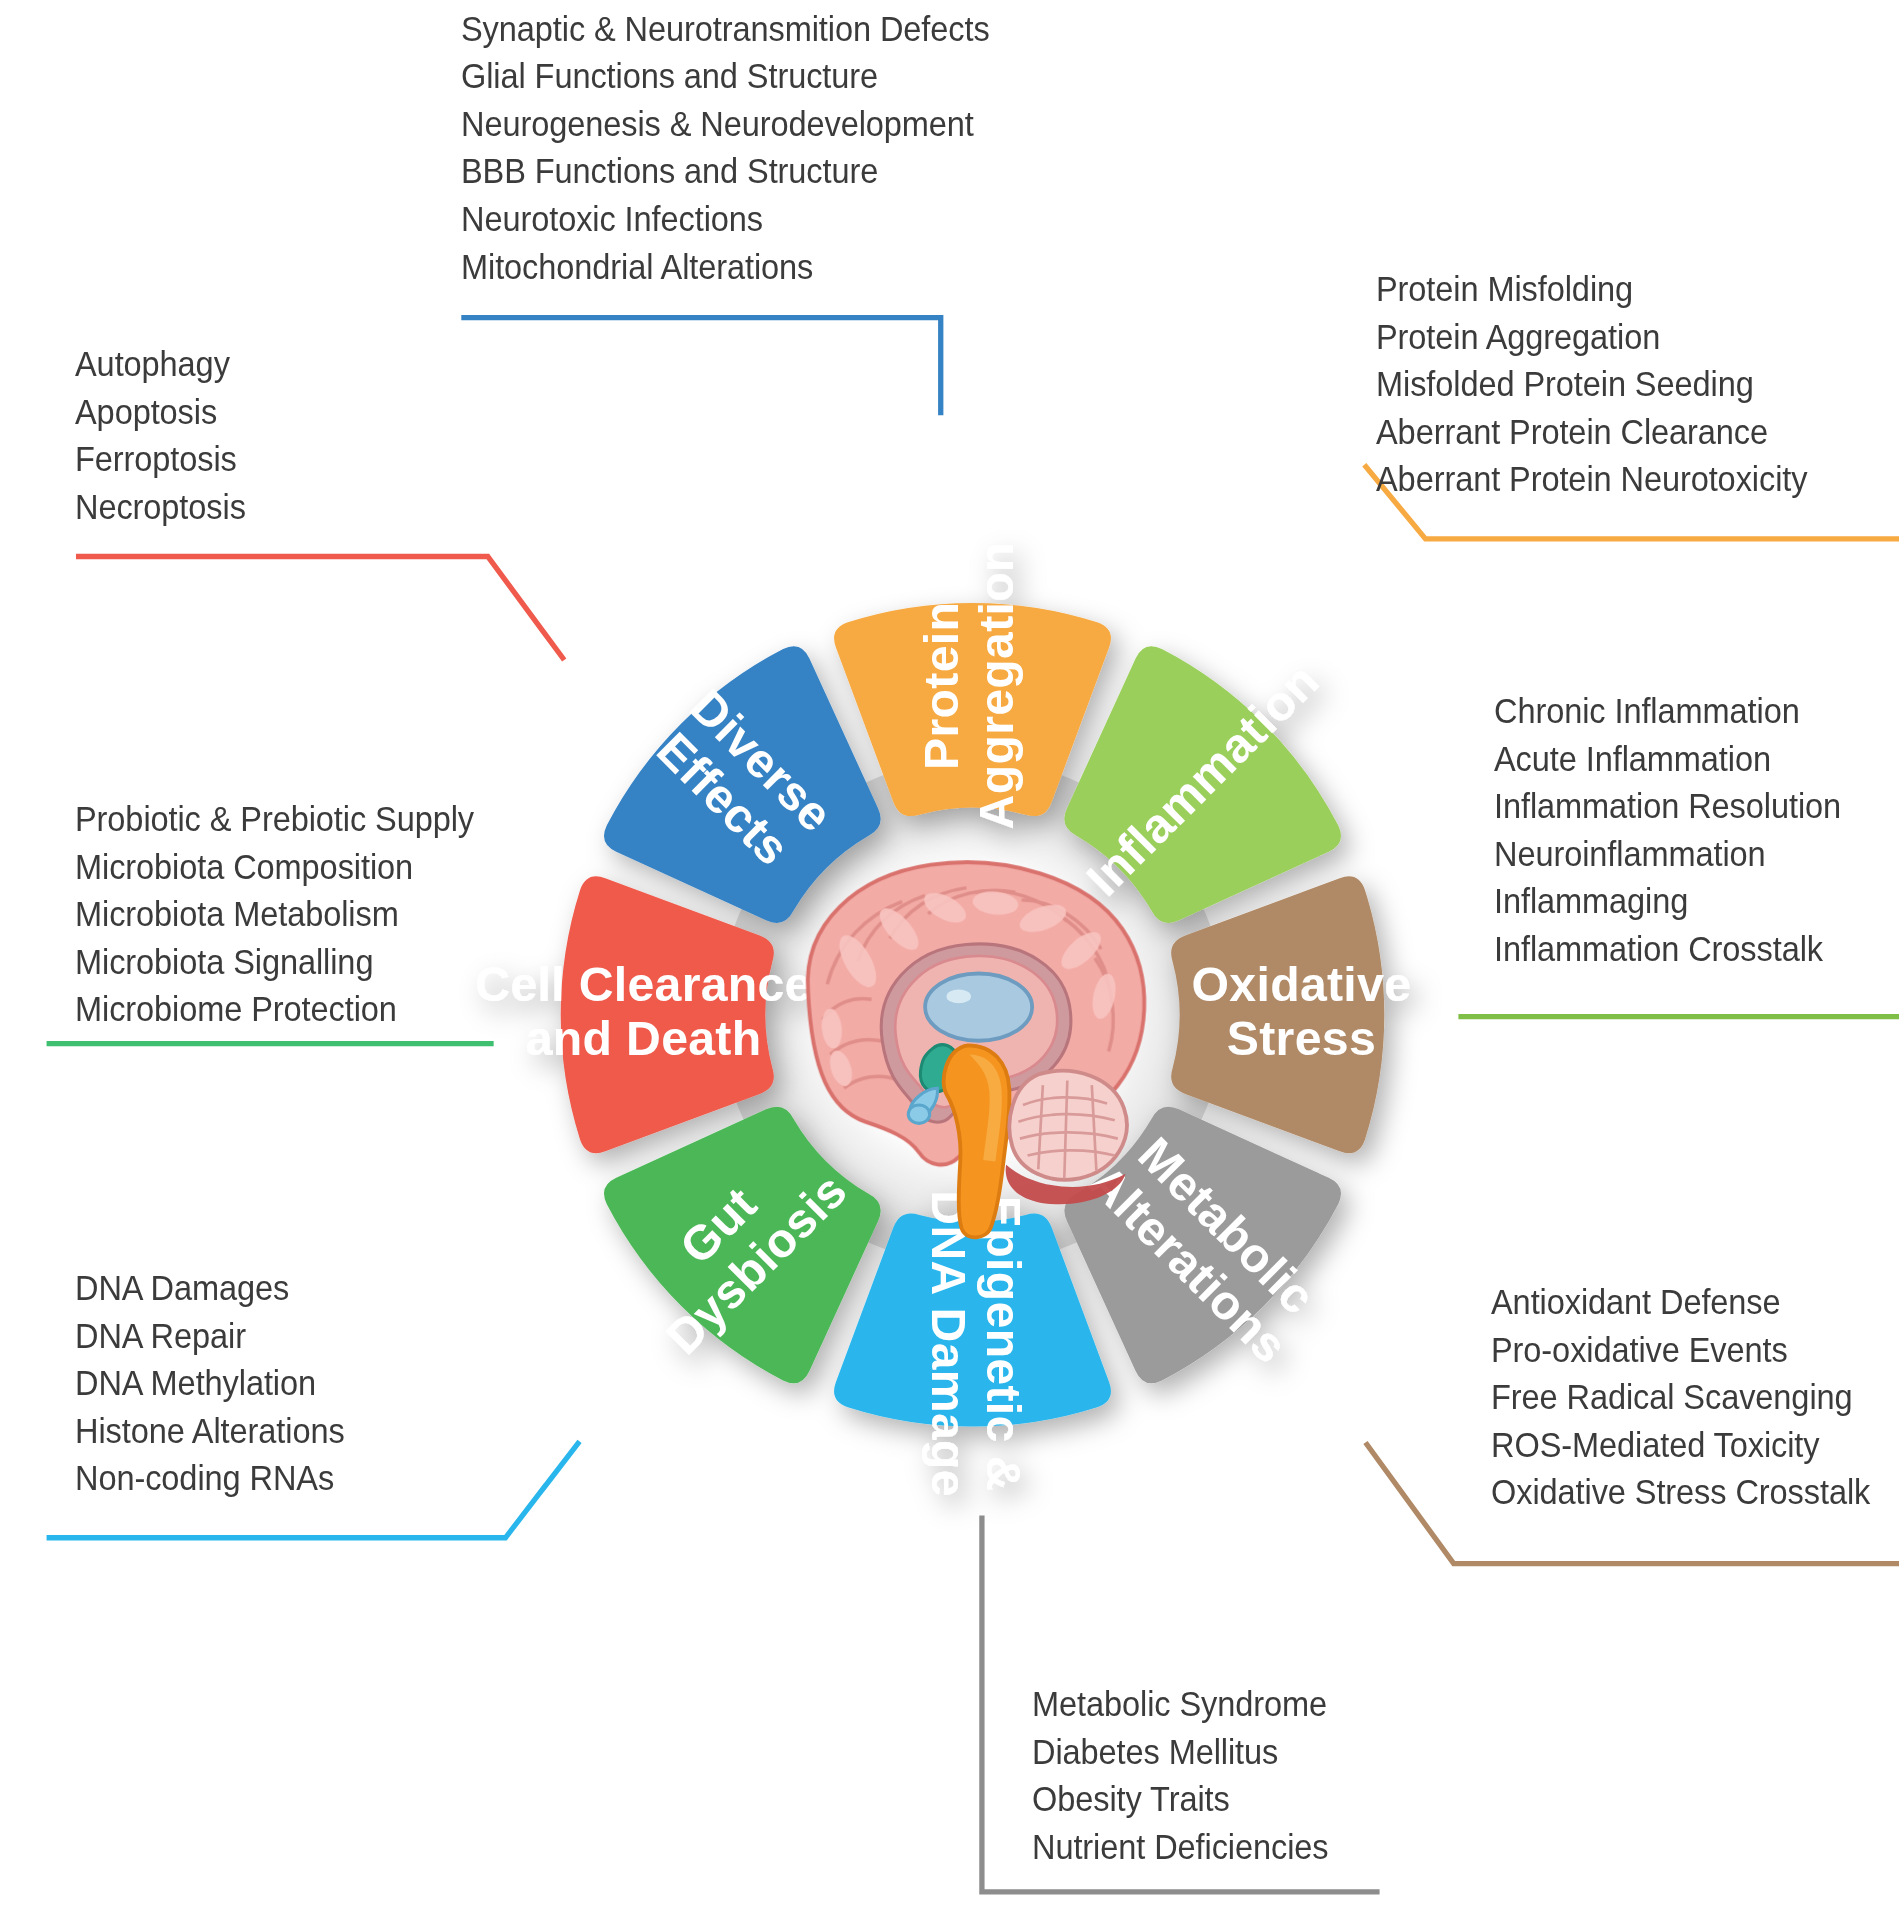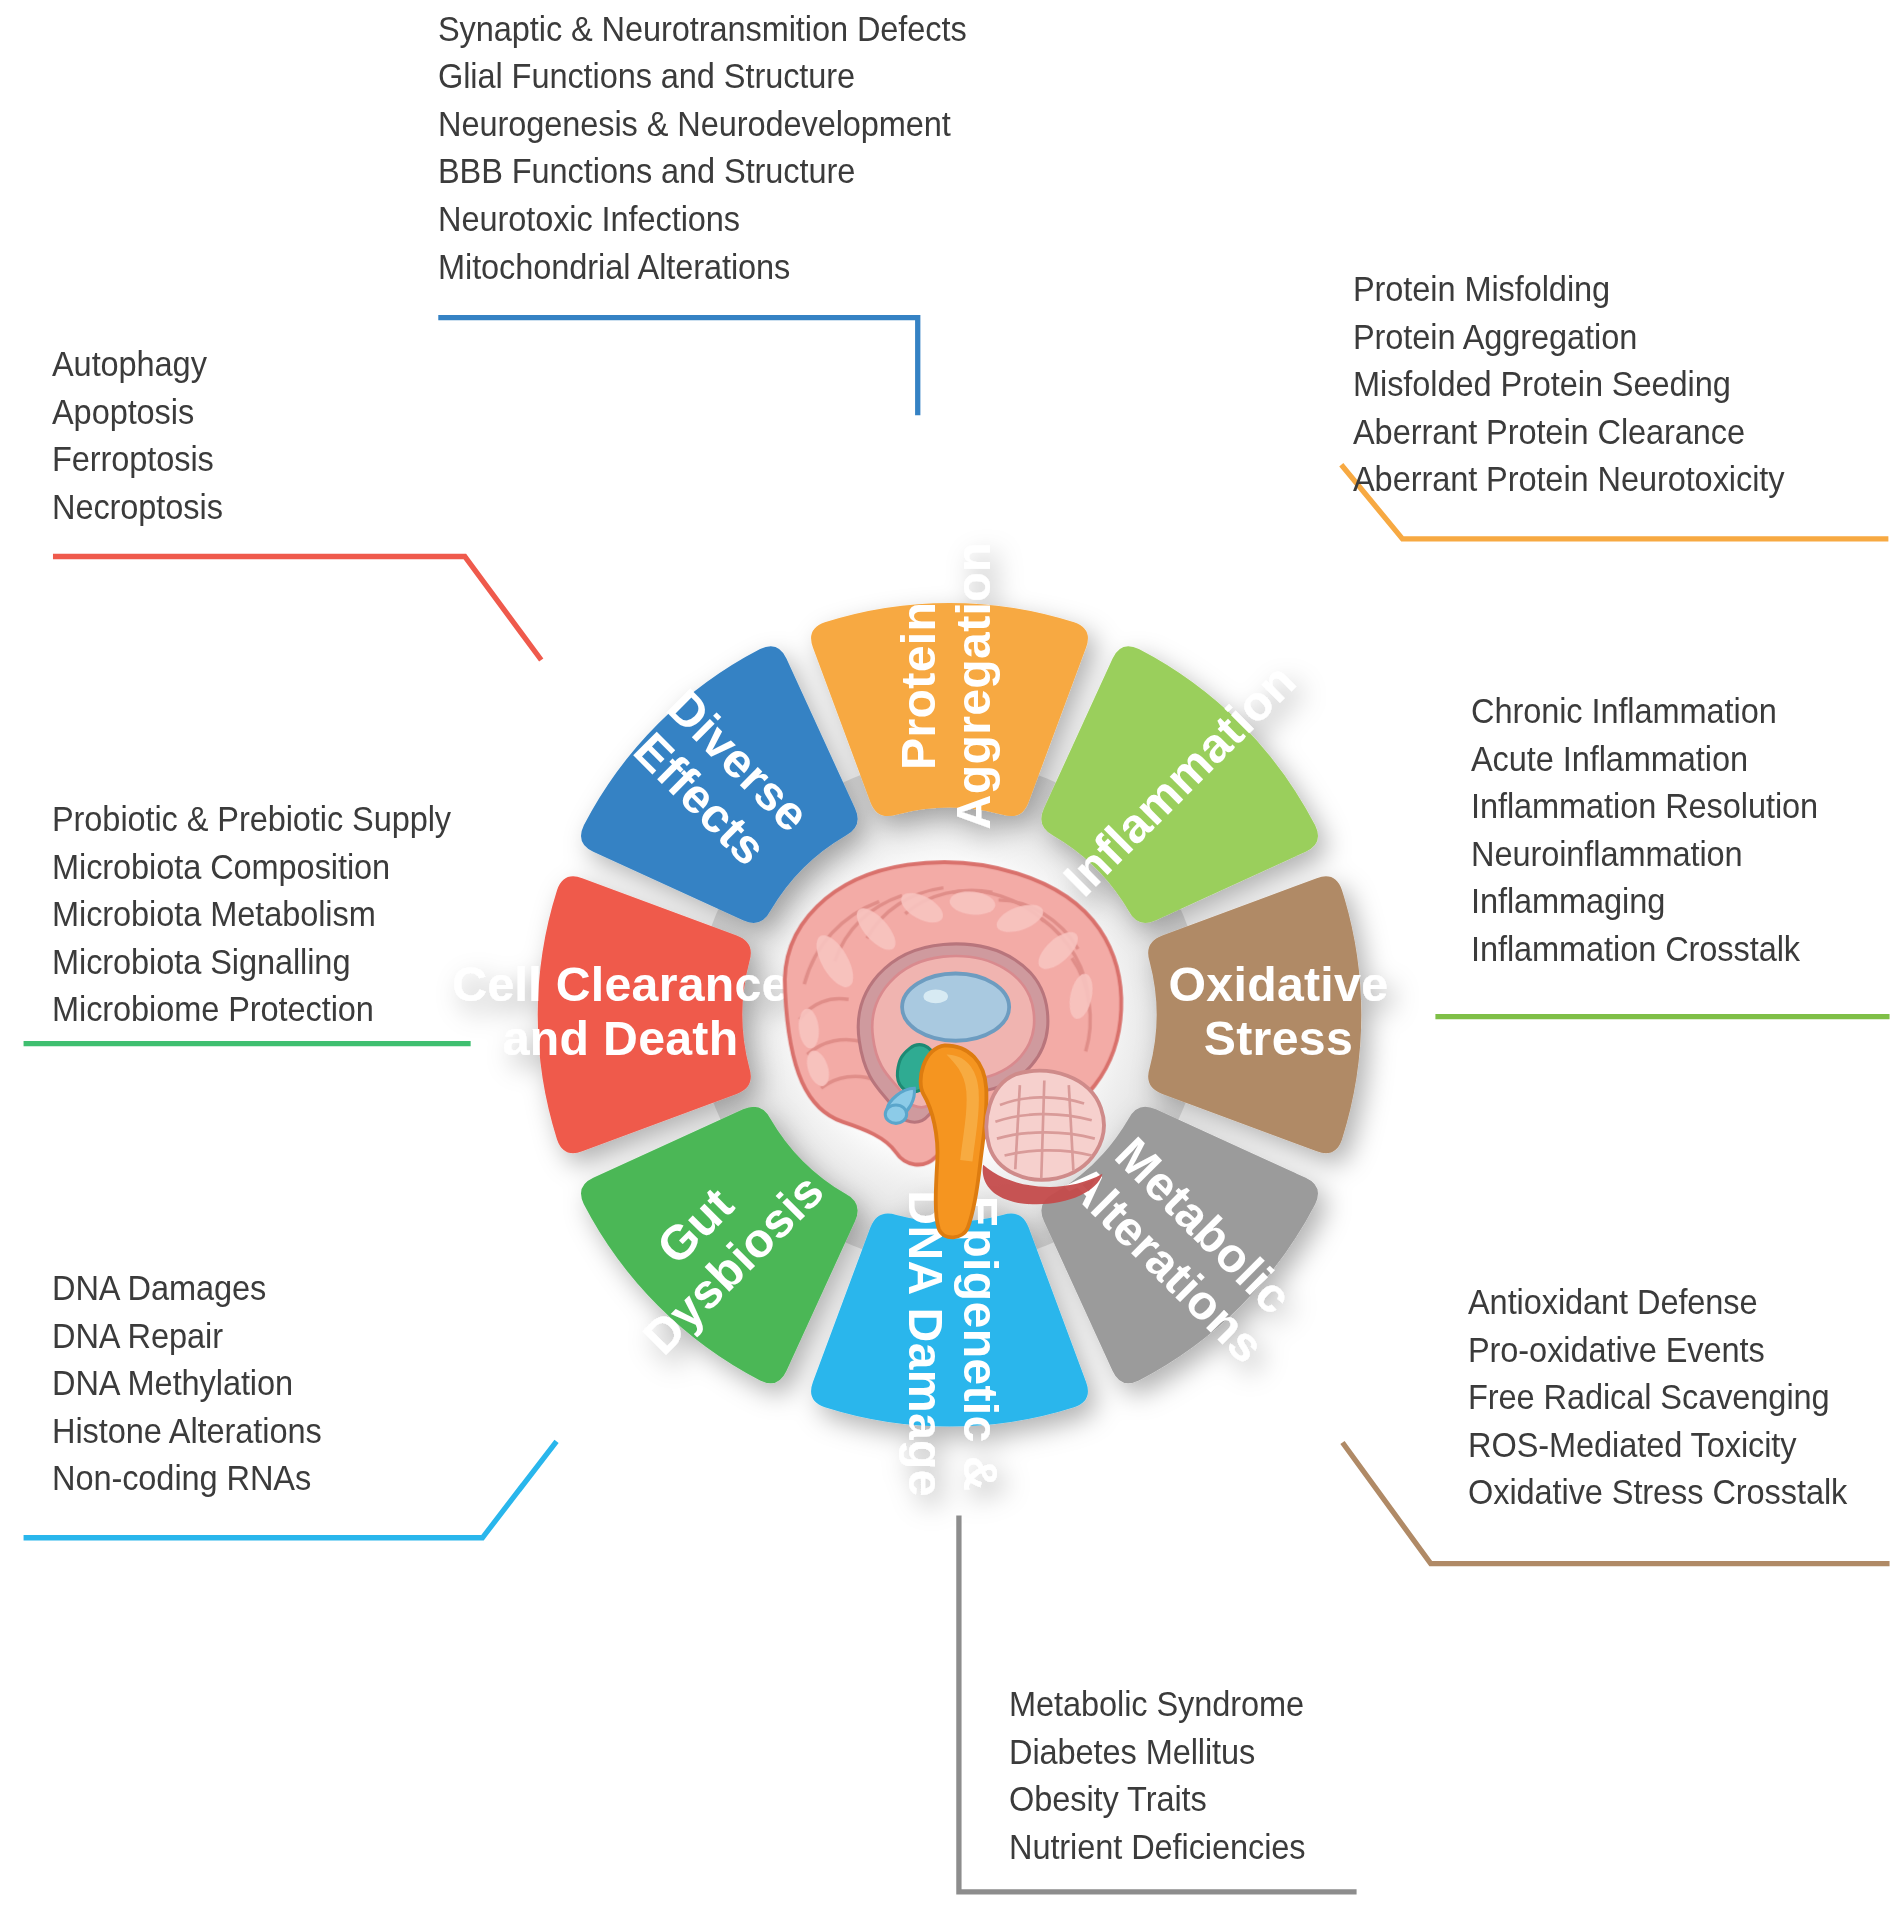--- a/index.html
+++ b/index.html
@@ -2,21 +2,21 @@
 <html style="font-size:9.4px"><head>
 <meta charset="utf-8">
 <style>
   html,body{margin:0;padding:0;background:#ffffff;}
   body{
     width:1899px;height:1926px;
     font-family:"Liberation Sans","DejaVu Sans",sans-serif;
     overflow:hidden;
     position:relative;
   }
-  #stage{position:absolute;inset:0;}
+  #stage{position:absolute;inset:0;margin-left:23px;}
   svg#wheel{position:absolute;left:0;top:0;width:1899px;height:1926px;display:block;}
 
   .lbl{
     position:absolute;
     color:#3b3b3b;
     font-size:35px;
     line-height:1.36;
     letter-spacing:-0.1px;
     white-space:nowrap;
     font-stretch:condensed;

